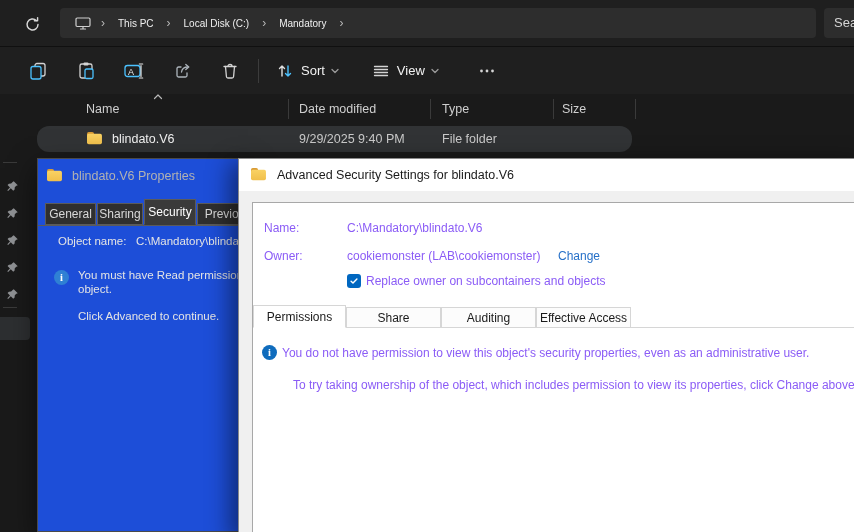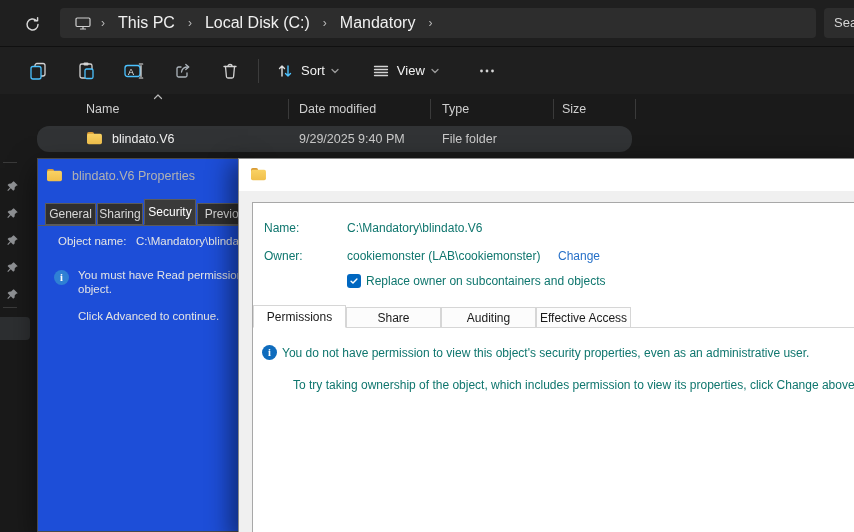--- a/index.html
+++ b/index.html
@@ -7,21 +7,21 @@
   .screen {
     position:relative; width:854px; height:532px; overflow:hidden;
     background:#1a1a1a;
     font-family:"Liberation Sans","DejaVu Sans",sans-serif;
     -webkit-font-smoothing:antialiased;
   }
   
   .topbar { position:absolute; left:0; top:0; width:854px; height:46px; background:#1f1f1f; }
   .refresh-btn { position:absolute; left:20px; top:12px; width:24px; height:24px; display:flex; align-items:center; justify-content:center; border-radius:4px; }
   .addressbar { position:absolute; left:60px; top:8px; width:756px; height:30px; background:#2d2d2d; border-radius:4px; display:flex; align-items:center; padding-left:14px; }
-  .crumb { color:#f0f0f0; font-size:16px; padding:0 4px; white-space:nowrap; }
+  .crumb { color:#f0f0f0; font-size:10px; padding:0 4px; white-space:nowrap; }
   .crumb-sep { color:#b8b8b8; font-size:12px; padding:0 9px; }
   .searchbox { position:absolute; left:824px; top:8px; width:80px; height:30px; background:#2d2d2d; border-radius:4px; color:#d6d6d6; font-size:13px; line-height:30px; padding-left:10px; }
   
   .toolbar { position:absolute; left:0; top:46px; width:854px; height:48px; background:#1f1f1f; border-top:1px solid #101010; display:flex; align-items:center; }
   .tb-btn { height:34px; display:flex; align-items:center; justify-content:center; border-radius:4px; padding:0 6px; }
   .tb-ico { width:36px; }
   .tb-label { color:#f2f2f2; font-size:13px; margin:0 4px 0 6px; }
   .tb-sep { width:1px; height:24px; background:#3c3c3c; margin:0 10px; }
   
   .listarea { position:absolute; left:0; top:94px; width:854px; height:438px; background:#1a1a1a; }
@@ -51,21 +51,21 @@
   .props-body { position:absolute; left:0px; top:66px; width:211px; height:376px; border-top:1px solid #5b5b5b; }
   .p-text { position:absolute; color:#e4e4e4; font-size:11.5px; white-space:nowrap; }
   .info-ico { display:inline-flex; width:15px; height:15px; border-radius:50%; background:#2f80d4; color:#fff; font-size:10.5px; font-weight:bold; align-items:center; justify-content:center; font-family:"Liberation Serif","DejaVu Serif",serif; }
   .info-ico.light { background:#0f6cbd; }
   
   .adv { position:absolute; left:238px; top:158px; width:630px; height:380px; background:#f0f0f0; border:1px solid #8a8a8a; box-shadow:-8px 4px 22px rgba(0,0,0,.45); z-index:10; }
   .adv-title { position:absolute; left:0; top:0; width:100%; height:32px; background:#ffffff; display:flex; align-items:center; }
   .adv-title .folder { margin-left:12px; }
   .adv-title-text { color:#1a1a1a; font-size:12.5px; margin-left:9px; white-space:nowrap; }
   .adv-panel { position:absolute; left:13px; top:43px; width:620px; height:340px; background:#ffffff; border:1px solid #a8a8a8; }
-  .a-text { position:absolute; color:#0f766e; font-size:12px; white-space:nowrap; }
+  .a-text { position:absolute; color:#8b5cf6; font-size:12px; white-space:nowrap; }
   .a-link { color:#2670c8; cursor:pointer; }
   .checkbox { position:absolute; width:14px; height:14px; background:#0067c0; border-radius:3px; display:flex; align-items:center; justify-content:center; }
   .atab { position:absolute; height:21px; background:#fcfcfc; border:1px solid #d6d6d6; color:#1a1a1a; font-size:12px; display:flex; align-items:center; justify-content:center; }
   .atab.active { background:#ffffff; border-bottom:1px solid #ffffff; height:23px; margin-top:-2px; z-index:2; }
   .atab-line { position:absolute; height:1px; background:#d6d6d6; }
   svg { display:block; }
 </style>
 </head>
 <body>
 
@@ -267,20 +267,21 @@
       <span class="info-ico" style="position:absolute;left:16px;top:44px">i</span>
       <span class="p-text" style="left:40px;top:43px">You must have Read permissions</span>
       <span class="p-text" style="left:40px;top:57px">object.</span>
       <span class="p-text" style="left:40px;top:84px">Click Advanced to continue.</span>
     </div>
   </div>
 
   <div class="adv">
     <div class="adv-title">
       <span class="folder folder-sm"></span>
+      <span class="adv-title-text">Advanced Security Settings for blindato.V6</span>
     </div>
     <div class="adv-panel">
       <span class="a-text" style="left:11px;top:18px">Name:</span>
       <span class="a-text" style="left:94px;top:18px">C:\Mandatory\blindato.V6</span>
       <span class="a-text" style="left:11px;top:46px">Owner:</span>
       <span class="a-text" style="left:94px;top:46px">cookiemonster (LAB\cookiemonster)</span>
       <span class="a-text a-link" style="left:305px;top:46px">Change</span>
       <span class="checkbox" style="left:94px;top:71px">
         <svg width="10" height="10" viewBox="0 0 12 12">
             <path d="M2.5 6.2l2.3 2.3L9.5 3.6" fill="none" stroke="#fff" stroke-width="1.7" stroke-linecap="round" stroke-linejoin="round"></path>

